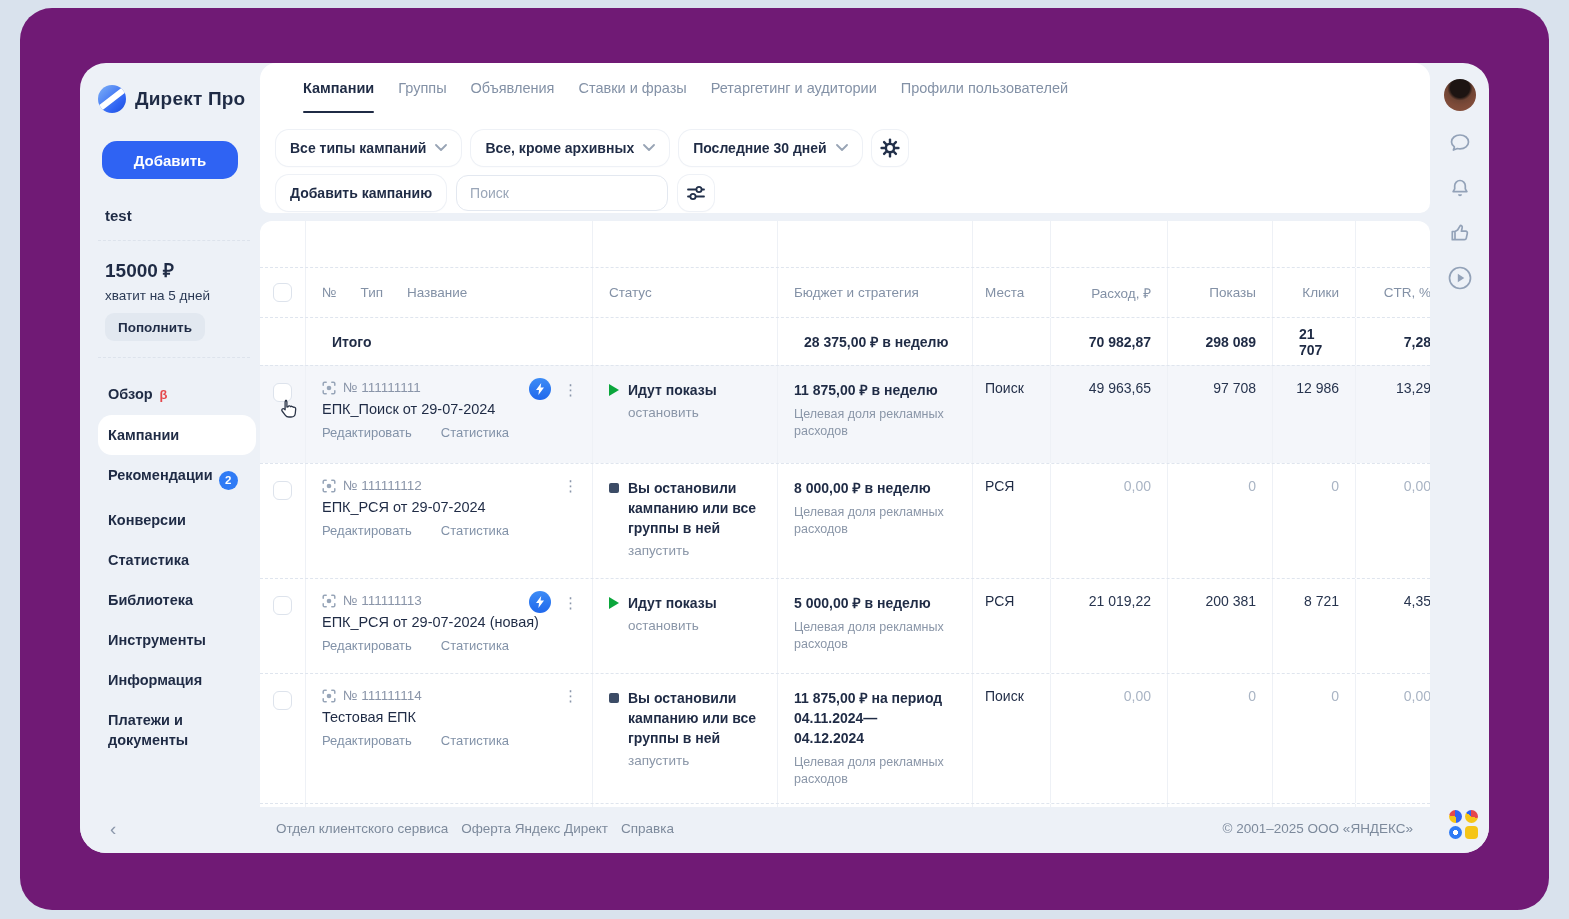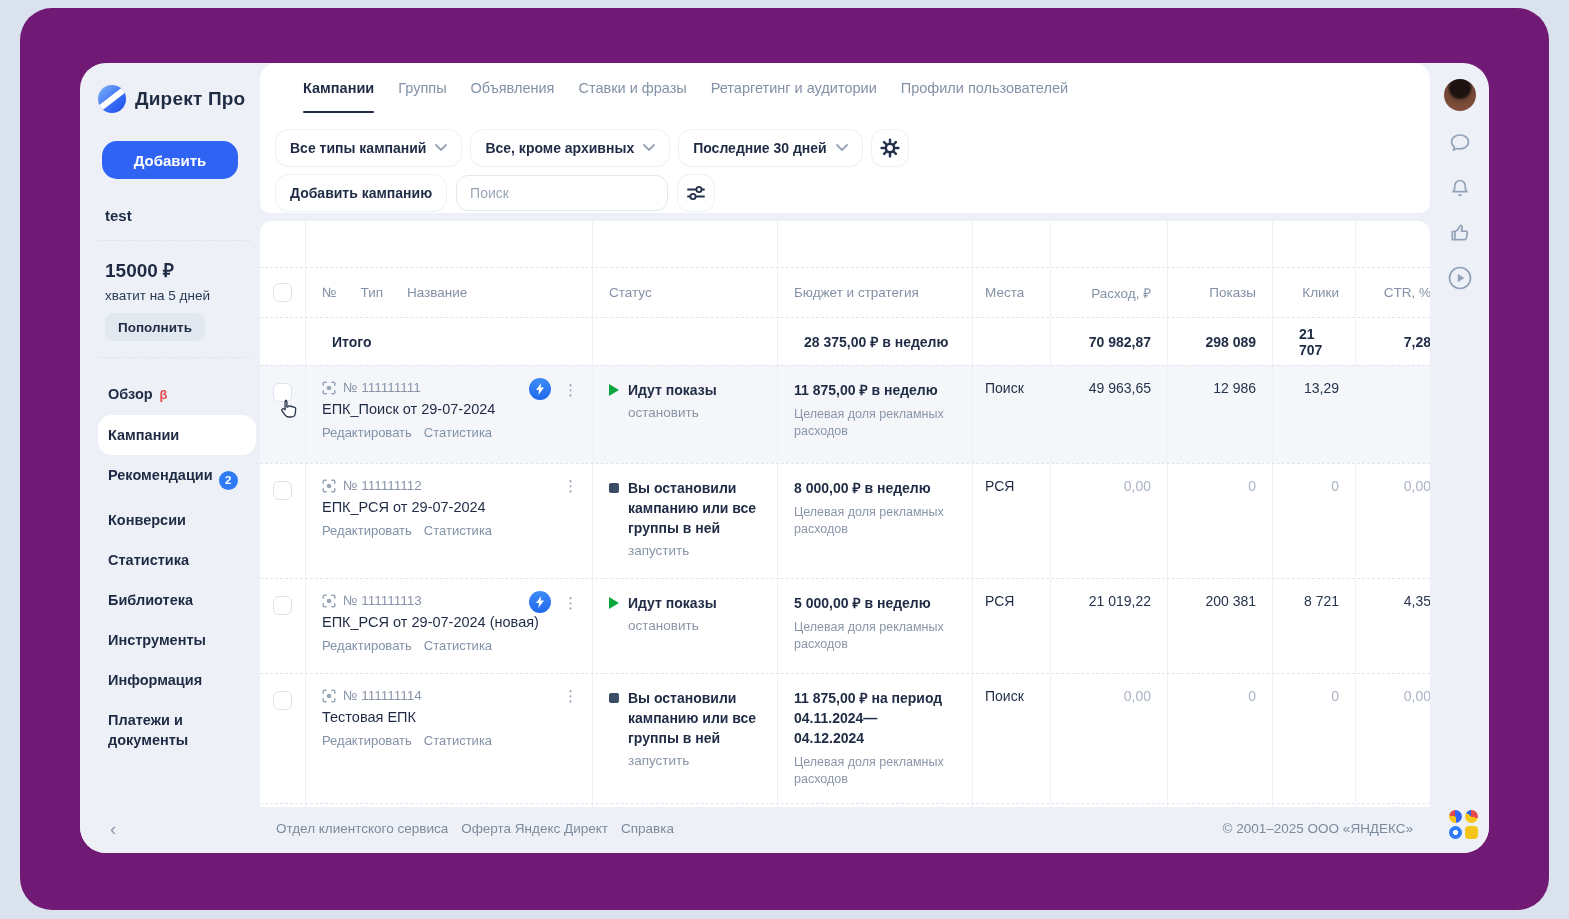--- a/index.html
+++ b/index.html
@@ -83,21 +83,21 @@
   .num { justify-content:flex-end; padding-right:16px; }
   .pl { padding-left:16px; }
   .pl-sm { padding-left:12px; }
   .hdr-main { gap:24px; }
   
   .c-check { padding:17px 0 0 13px; }
   .checkbox { width:19px; height:19px; border:1.5px solid #dde3ec; border-radius:6px; background:#fff; cursor:pointer; }
   .c-main { padding:14px 10px 12px 16px; position:relative; }
   .main-top { display:flex; align-items:center; gap:7px; color:#8a95a9; font-size:13.5px; }
   .main-name { font-size:14.5px; color:#1f2b45; margin-top:5px; line-height:19px; }
-  .main-links { margin-top:6px; font-size:13px; color:#8292a8; display:flex; gap:12px; }
+  .main-links { margin-top:6px; font-size:13px; color:#8292a8; display:flex; gap:29px; }
   .main-links span { cursor:pointer; }
   .row-ctls { position:absolute; top:12px; right:12px; display:flex; align-items:center; gap:10px; }
   .bolt { width:22px; height:22px; border-radius:50%; background:linear-gradient(180deg,#3d8cf6,#2068ec);
     display:flex; align-items:center; justify-content:center; }
   .dots { color:#8b97ab; font-size:15px; line-height:1; letter-spacing:0; cursor:pointer; padding:2px; }
   .c-status { padding:14px 12px 12px 16px; }
   .status-line { display:flex; gap:9px; font-size:14px; font-weight:600; color:#1f2b45; line-height:20px; }
   .st-ic { flex:0 0 auto; margin-top:4px; }
   .st-play { width:0; height:0; border-left:10px solid #0ba63c; border-top:6px solid transparent; border-bottom:6px solid transparent; }
   .st-stop { width:10px; height:10px; background:#3c4c66; border-radius:2px; margin-top:5px; }
@@ -322,20 +322,21 @@
                 <span>Идут показы</span>
               </div>
             <div class="status-action">остановить</div>
           </div>
           <div class="cell c-budget">
             <div class="b-main">11 875,00 ₽ в неделю</div>
             <div class="b-sub">Целевая доля рекламных расходов</div>
           </div>
           <div class="cell c-places">Поиск</div>
           <div class="cell c-num">49 963,65</div>
+          <div class="cell c-num">97 708</div>
           <div class="cell c-num">12 986</div>
           <div class="cell c-num">13,29</div>
 
         </div>
 
         <div class="t-row t-data dim" style="height:115px">
           <div class="cell c-check">
               <div class="checkbox"></div>
             </div>
           <div class="cell c-main">

